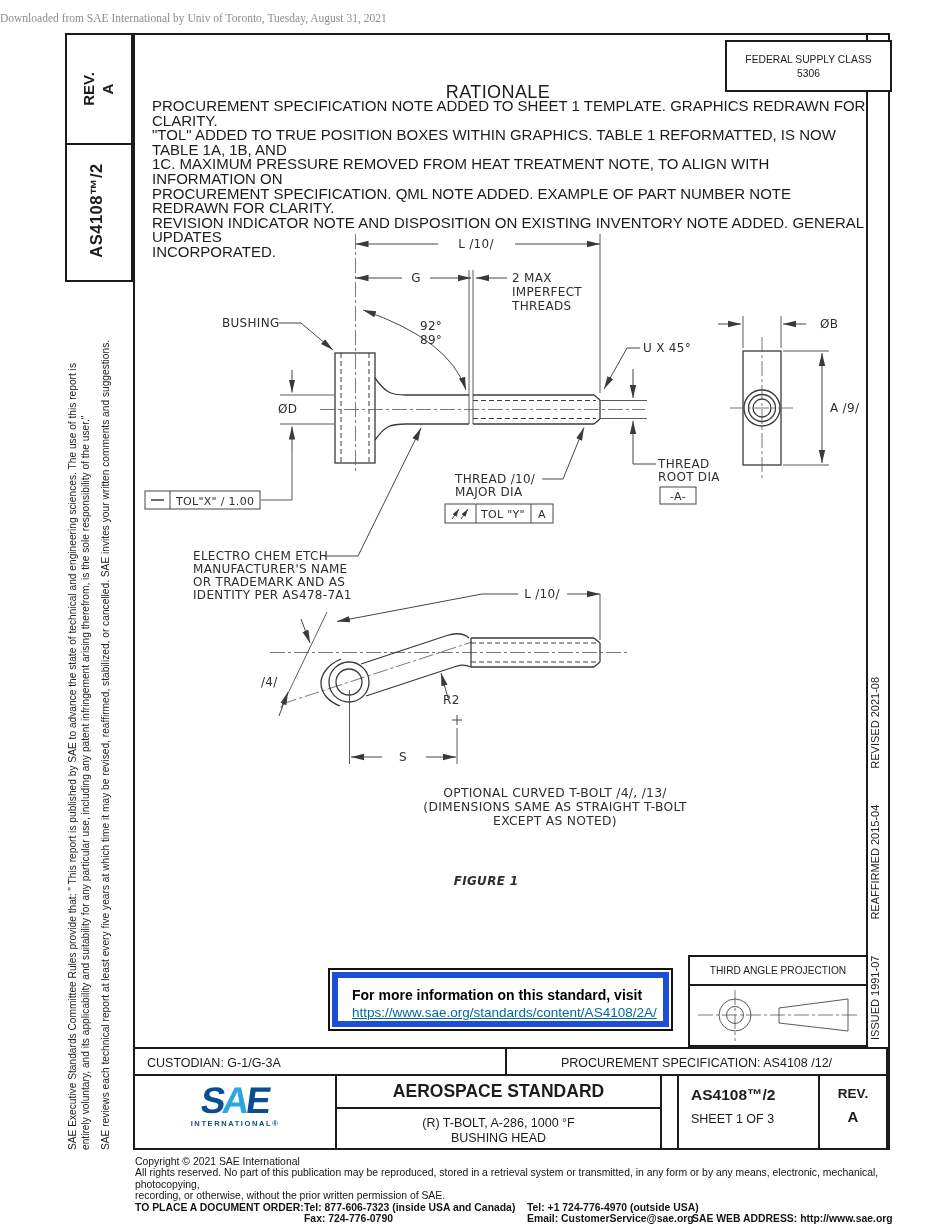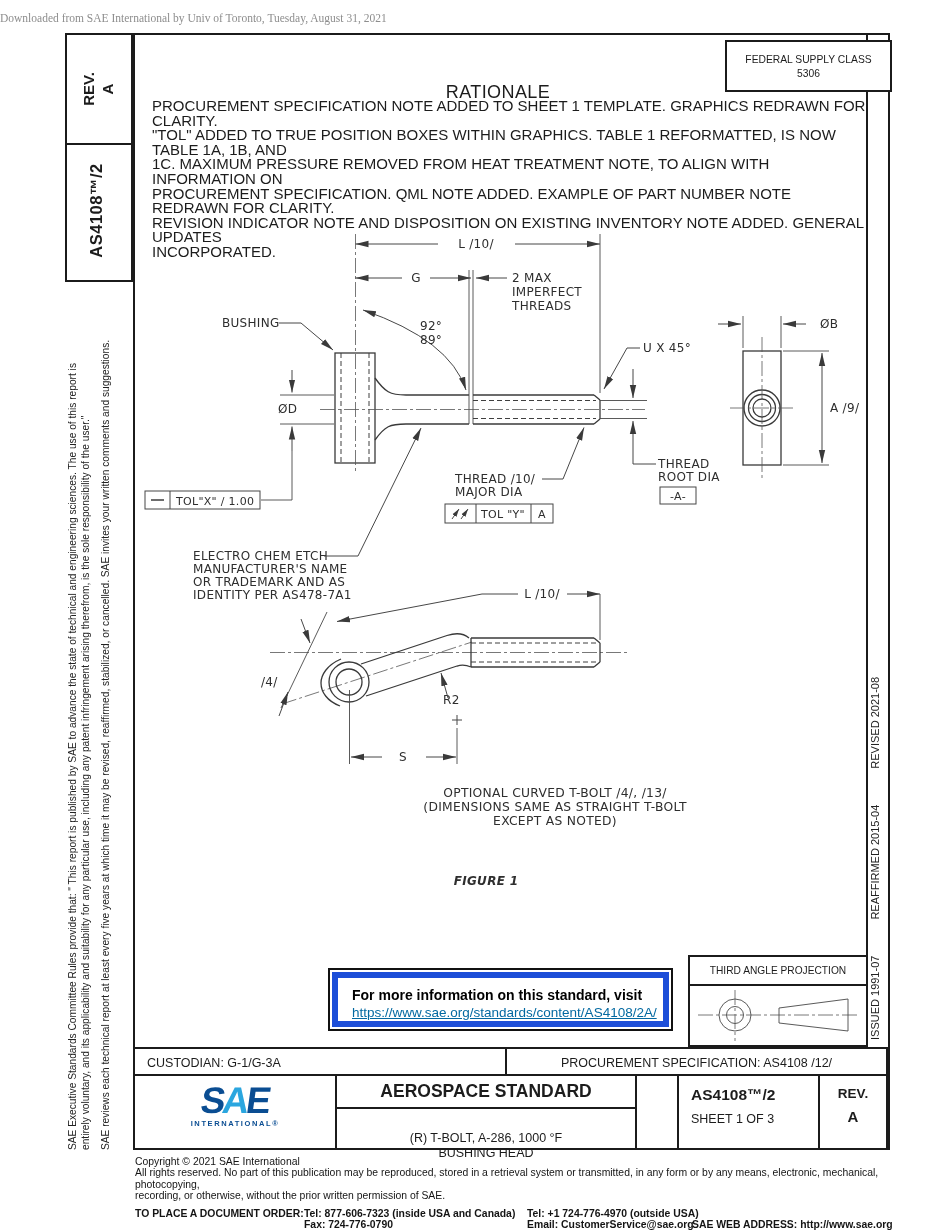--- a/index.html
+++ b/index.html
@@ -24,25 +24,25 @@
   .infobox{left:328px;top:968px;width:345px;height:63px;border:2px solid #111;padding:2px;box-sizing:border-box;z-index:4;background:#fff;}
   .infobox-inner{border:6px solid #1d4ed8;width:100%;height:100%;box-sizing:border-box;padding:9px 0 0 14px;}
   .infobox-inner .l1{font-weight:bold;font-size:14px;color:#000;}
   .infobox-inner a{font-size:13.5px;color:#0369a1;text-decoration:underline;}
   .tap{left:688px;top:955px;width:180px;height:92px;border:2px solid #1b1b1b;background:#fff;z-index:3;box-sizing:border-box;}
   .tap-label{border-bottom:2px solid #1b1b1b;height:27px;line-height:27px;text-align:center;font-size:10.2px;}
   .dates{left:869px;top:1040px;width:488px;height:16px;font-size:11px;color:#222;display:flex;gap:36px;white-space:nowrap;}
   .cust-left{left:133px;top:1047px;width:374px;height:29px;font-size:12.5px;line-height:29px;padding-left:12px;box-sizing:border-box;}
   .cust-right{left:505px;top:1047px;width:383px;height:29px;font-size:12.5px;line-height:29px;text-align:center;box-sizing:border-box;}
   .tb-logo{left:133px;top:1074px;width:204px;height:76px;text-align:center;box-sizing:border-box;}
-  .tb-center{left:335px;top:1074px;width:302px;height:76px;box-sizing:border-box;}
+  .tb-center{left:335px;top:1074px;width:327px;height:76px;box-sizing:border-box;}
   .tb-num{left:677px;top:1074px;width:143px;height:76px;box-sizing:border-box;padding:10px 0 0 12px;}
   .tb-rev{left:818px;top:1074px;width:70px;height:76px;text-align:center;box-sizing:border-box;padding-top:10px;}
   .tb-heading{font-weight:bold;font-size:17.5px;text-align:center;padding-top:5px;height:26px;border-bottom:2px solid #1b1b1b;}
-  .tb-sub{text-align:center;font-size:12.5px;line-height:15px;padding-top:22px;}
+  .tb-sub{text-align:center;font-size:12.5px;line-height:15px;padding-top:7px;}
   .sae-word{font-weight:bold;font-size:37px;letter-spacing:-3px;transform:skewX(-8deg);display:inline-block;line-height:34px;margin-top:8px;}
   .sae-s,.sae-e{color:#0a4d92;}
   .sae-a{color:#2ba6df;}
   .sae-sub{font-size:7.5px;font-weight:bold;color:#0a4d92;letter-spacing:1.6px;margin-top:1px;}
   .footer{left:135px;top:1156px;width:790px;font-size:10.4px;line-height:11.3px;color:#141414;}
   .footer .bold{font-weight:bold;}
   .frow{position:relative;height:11.3px;}
   .frow span{position:absolute;white-space:nowrap;}
   .c1{left:0;} .c2{left:169px;} .c3{left:392px;} .c4{left:557px;}
   svg text{fill:#2e2e2e;font-family:"DejaVu Sans",sans-serif;font-size:12px;letter-spacing:.3px;}
@@ -285,21 +285,21 @@
 </div>
 <div class="abs box tb-rev">
   <div style="font-weight:bold;font-size:13.5px;">REV.</div>
   <div style="font-weight:bold;font-size:15px;margin-top:7px;">A</div>
 </div>
 
 <div class="abs footer">
   <div>Copyright © 2021 SAE International</div>
   <div>All rights reserved. No part of this publication may be reproduced, stored in a retrieval system or transmitted, in any form or by any means, electronic, mechanical, photocopying,</div>
   <div>recording, or otherwise, without the prior written permission of SAE.</div>
-  <div class="frow bold" style="margin-top:7px;">
+  <div class="frow bold" style="margin-top:1px;">
     <span class="c1">TO PLACE A DOCUMENT ORDER:</span>
     <span class="c2">Tel: 877-606-7323 (inside USA and Canada)</span>
     <span class="c3">Tel: +1 724-776-4970 (outside USA)</span>
   </div>
   <div class="frow bold">
     <span class="c2">Fax: 724-776-0790</span>
     <span class="c3">Email: CustomerService@sae.org</span>
     <span class="c4">SAE WEB ADDRESS: http://www.sae.org</span>
   </div>
 </div>

